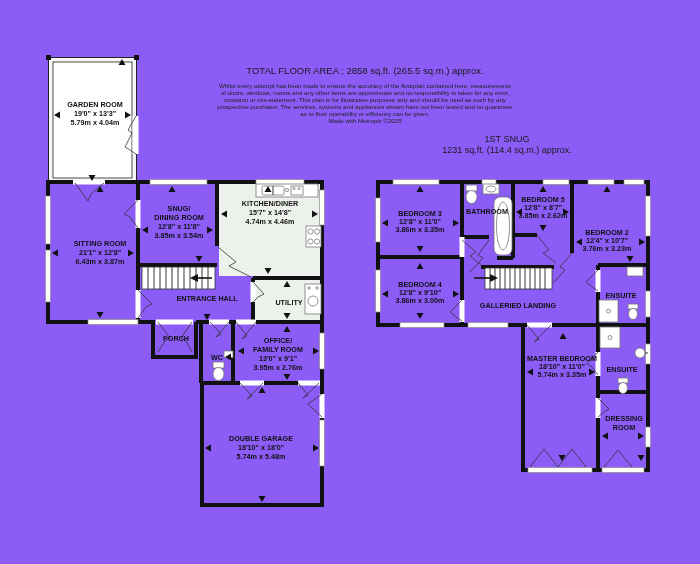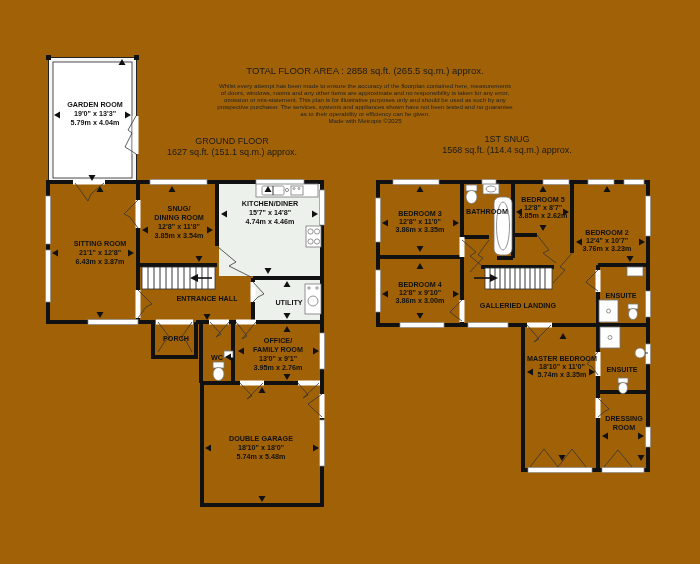--- a/index.html
+++ b/index.html
@@ -1,16 +1,16 @@
 <!DOCTYPE html>
 <html><head>
 <meta charset="utf-8">
 <style>
   html,body{margin:0;padding:0;background:#ffffff;}
-  #canvas{position:relative;width:700px;height:564px;background:#a16207;overflow:hidden;
+  #canvas{position:relative;width:700px;height:564px;background:#8b5cf6;overflow:hidden;
           font-family:"Liberation Sans",sans-serif;color:#1a1a1a;}
   .hdr{position:absolute;text-align:center;}
   #total-area{left:180px;top:65px;width:370px;font-size:9.5px;}
   #disclaimer{left:215px;top:82px;width:300px;font-size:6.15px;line-height:7px;color:#222;}
   #disclaimer span{display:block;}
   .floor-title{font-size:9px;line-height:11px;}
   #ground-title{left:132px;top:136px;width:200px;}
   #first-title{left:407px;top:134px;width:200px;}
   svg text{font-family:"Liberation Sans",sans-serif;font-weight:bold;font-size:7.2px;fill:#111;}
   svg .wall{stroke:#111;stroke-width:4;fill:none;}
@@ -31,28 +31,24 @@
 
   <div id="disclaimer" class="hdr">
     <span>Whilst every attempt has been made to ensure the accuracy of the floorplan contained here, measurements</span>
     <span>of doors, windows, rooms and any other items are approximate and no responsibility is taken for any error,</span>
     <span>omission or mis-statement. This plan is for illustrative purposes only and should be used as such by any</span>
     <span>prospective purchaser. The services, systems and appliances shown have not been tested and no guarantee</span>
     <span>as to their operability or efficiency can be given.</span>
     <span>Made with Metropix ©2025</span>
   </div>
 
-  <div id="ground-title" class="hdr floor-title">
-    <span>GROUND FLOOR</span><br>
-    <span>1627 sq.ft. (151.1 sq.m.) approx.</span>
-  </div>
 
   <div id="first-title" class="hdr floor-title">
     <span>1ST SNUG</span><br>
-    <span>1568 sq.ft. (114.4 sq.m.) approx.</span>
+    <span>1231 sq.ft. (114.4 sq.m.) approx.</span>
   </div>
 
   <svg width="700" height="564" viewBox="0 0 700 564">
 
     <g>
 
       <rect class="tint" x="219" y="184" width="101" height="92"></rect>
       <rect class="tint" x="255" y="280" width="65" height="40"></rect>
 
       <g>

